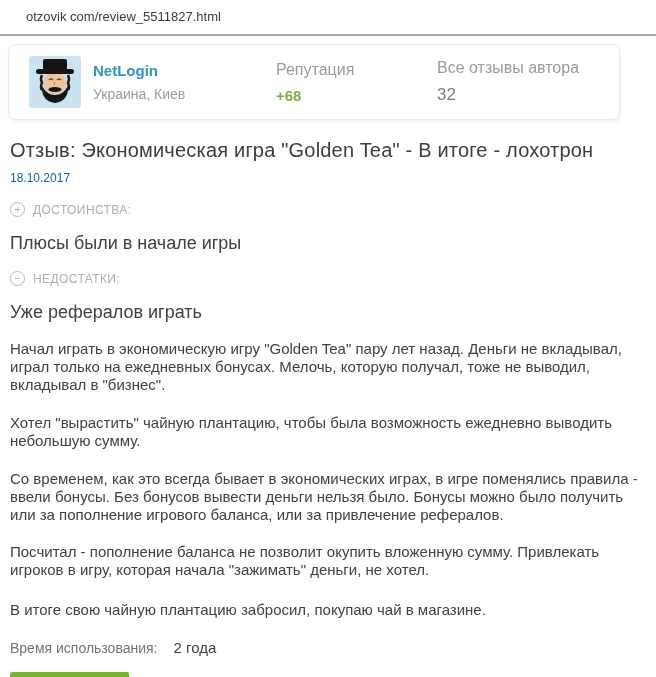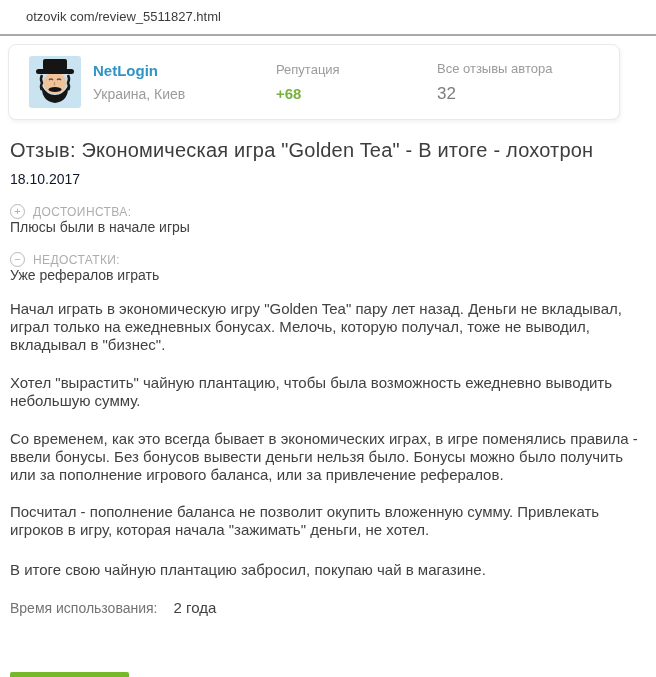--- a/index.html
+++ b/index.html
@@ -46,39 +46,39 @@
     font-weight: bold;
     color: #3095c4;
     text-decoration: none;
     display: inline-block;
     margin-bottom: 7px;
     cursor: pointer;
   }
   .user-location { font-size: 14px; color: #9b9b9b; }
   .stat-col { display: flex; flex-direction: column; }
   .stat-rep { flex: 0 0 161px; }
-  .stat-label { font-size: 13px; color: #9b9b9b; margin-bottom: 8px; }
+  .stat-label { font-size: 16px; color: #9b9b9b; margin-bottom: 8px; }
   .rep-value { font-size: 15px; font-weight: bold; color: #77b13f; }
   .reviews-value { font-size: 17px; color: #7d7d7d; cursor: pointer; }
   .content { padding: 0 10px; }
   .review-title {
     margin-top: 19px;
     font-size: 20px;
     font-weight: 400;
     color: #3d3d3d;
     letter-spacing: 0.2px;
   }
   .meta-row {
     margin-top: 9px;
     display: flex;
     justify-content: space-between;
     align-items: center;
     padding-right: 6px;
   }
-  .review-date { font-size: 14px; color: #0f172a; }
+  .review-date { font-size: 12px; color: #0369a1; }
   .recommend-group { display: flex; align-items: center; }
   .recommend-label { font-size: 13px; color: #9b9b9b; margin-right: 10px; }
   .count-group { display: flex; align-items: center; margin-left: 12px; cursor: pointer; }
   .count-group svg { display: block; }
   .count-num { font-size: 14px; color: #8a8a8a; margin-left: 5px; }
   .pc-header { display: flex; align-items: center; margin-top: 17px; }
   .pc-circle {
     width: 15px; height: 15px;
     border: 1px solid #b8b8b8;
     border-radius: 50%;
@@ -87,21 +87,21 @@
     line-height: 13px;
     text-align: center;
     flex: 0 0 15px;
   }
   .pc-label {
     margin-left: 8px;
     font-size: 12px;
     color: #adadad;
     letter-spacing: 0.4px;
   }
-  .pc-text { margin-top: 0; font-size: 14px; color: #414141; }
+  .pc-text { margin-top: 16px; font-size: 18px; color: #414141; }
   .cons-block { margin-top: 14px; }
   .body-text p {
     font-size: 15px;
     color: #414141;
     line-height: 18px;
     max-width: 632px;
   }
   .p1 { margin-top: 17px; }
   .p2 { margin-top: 20px; }
   .p3 { margin-top: 20px; }

